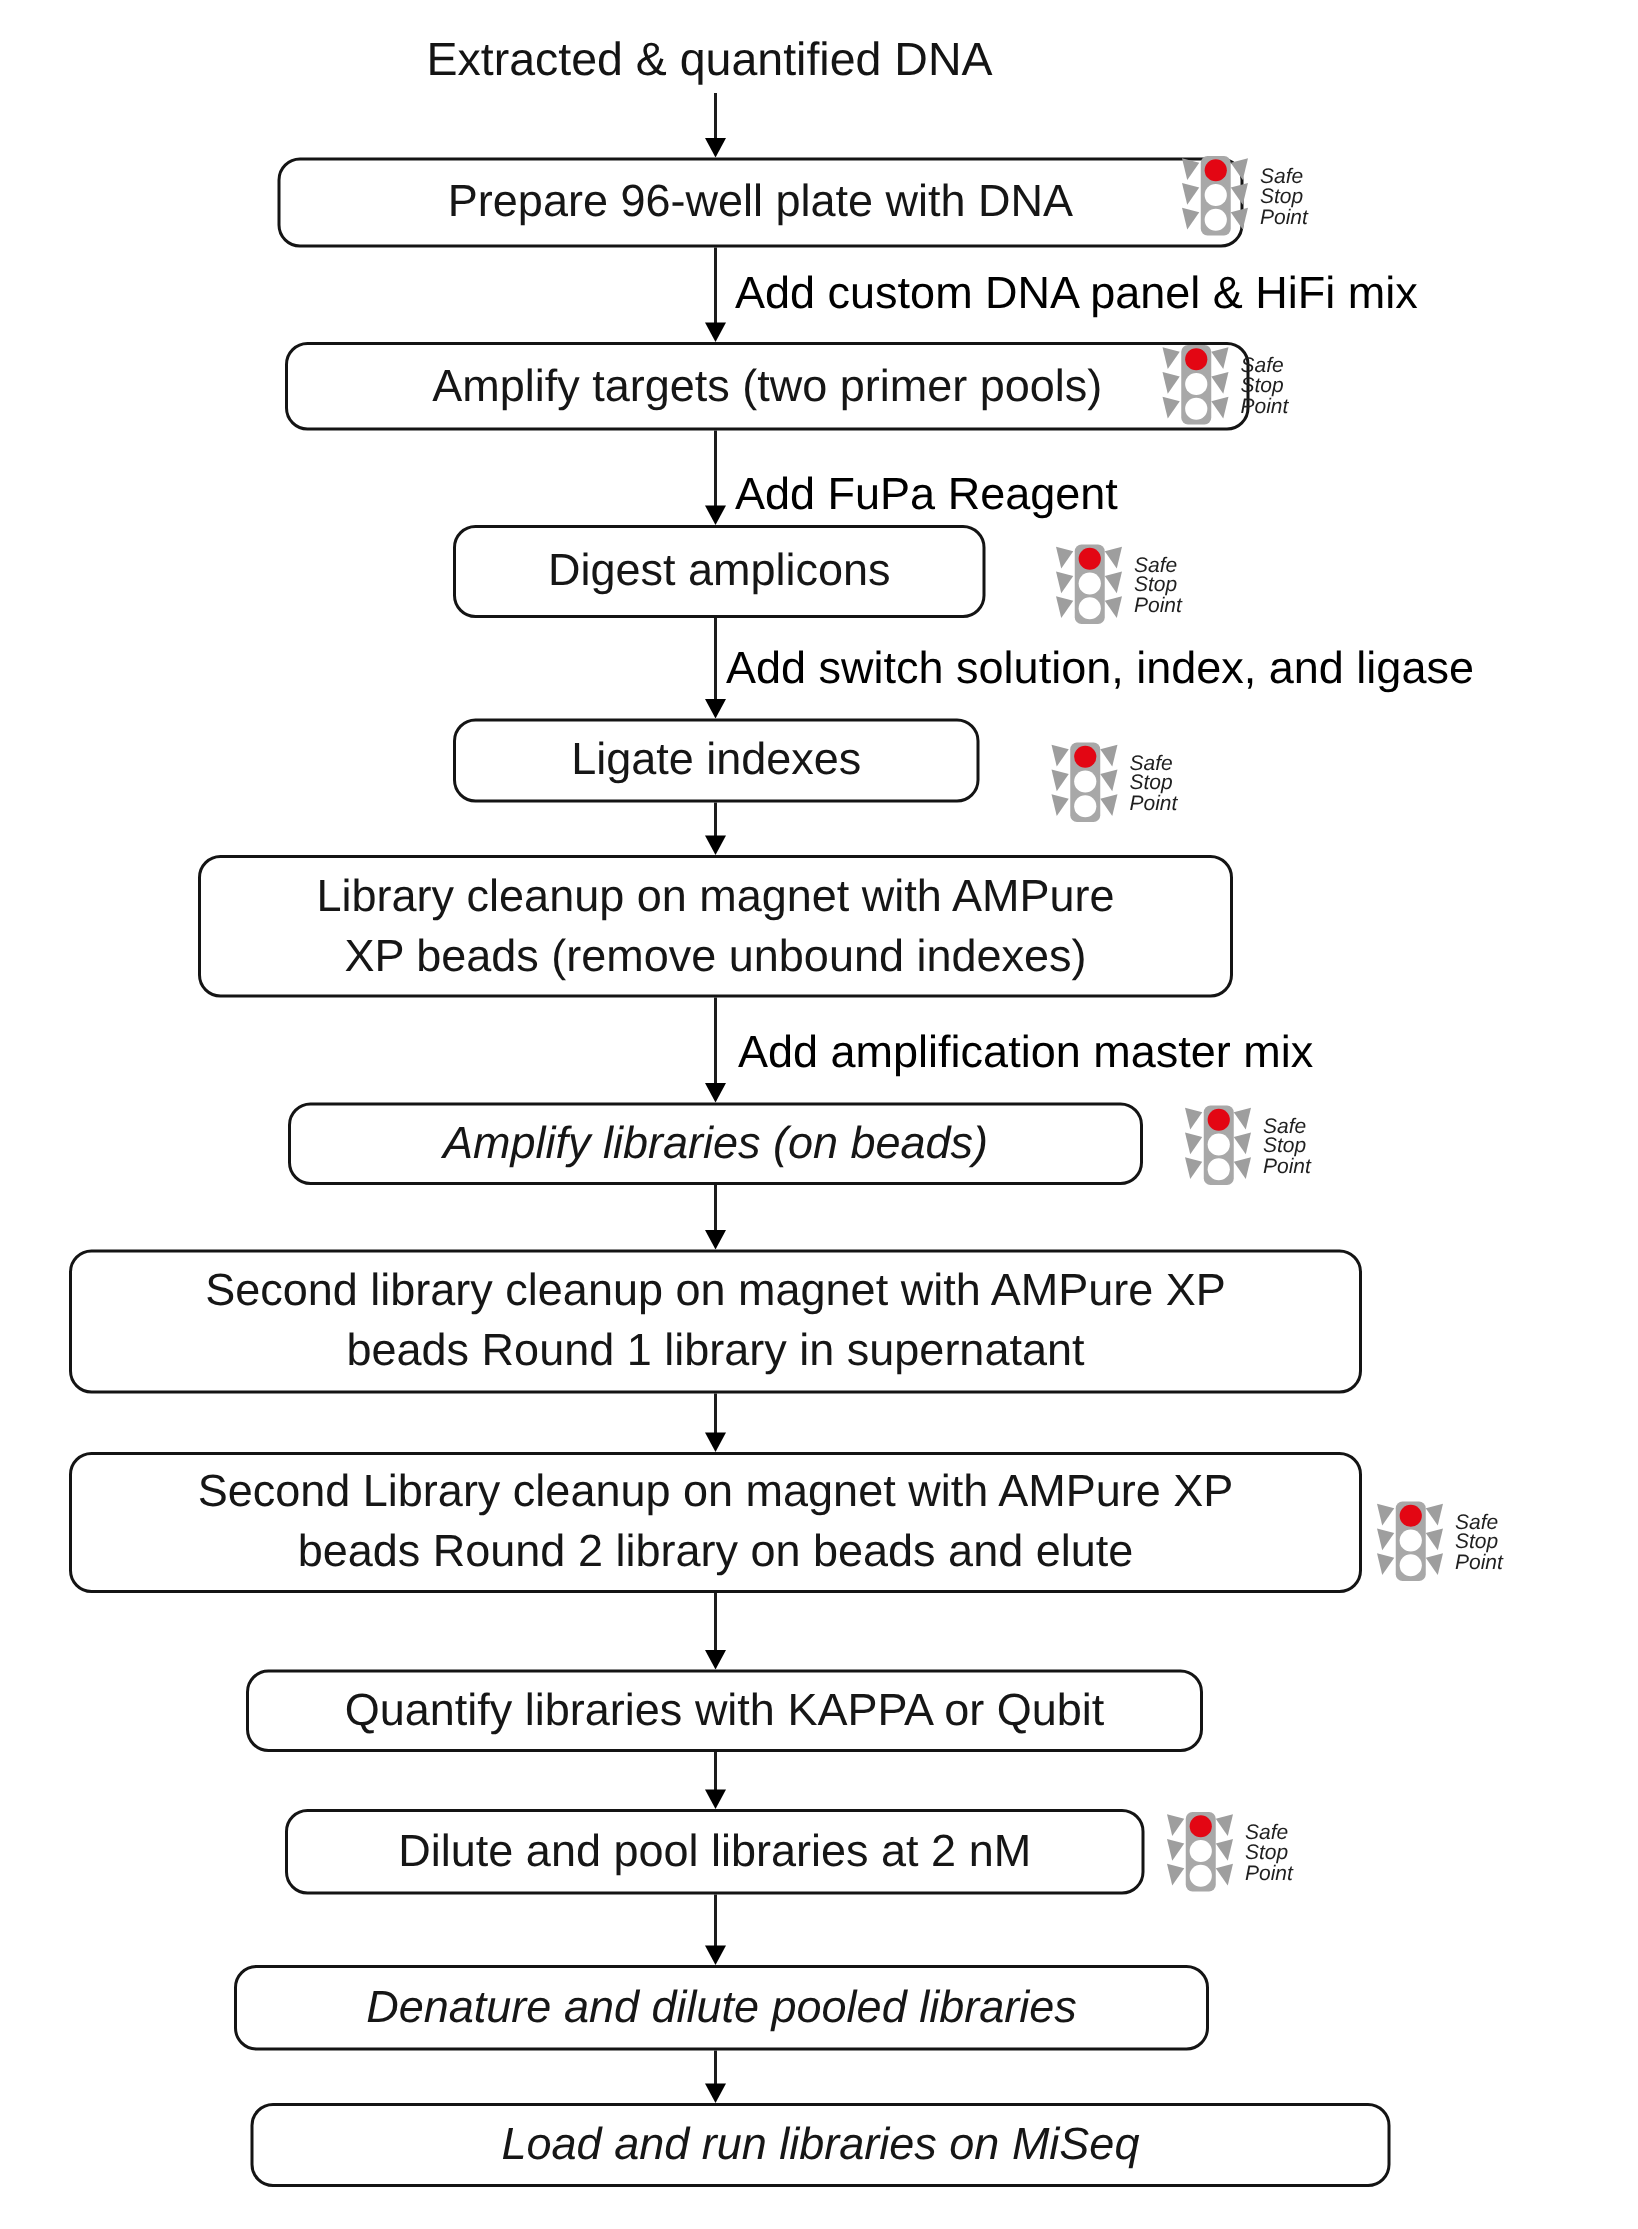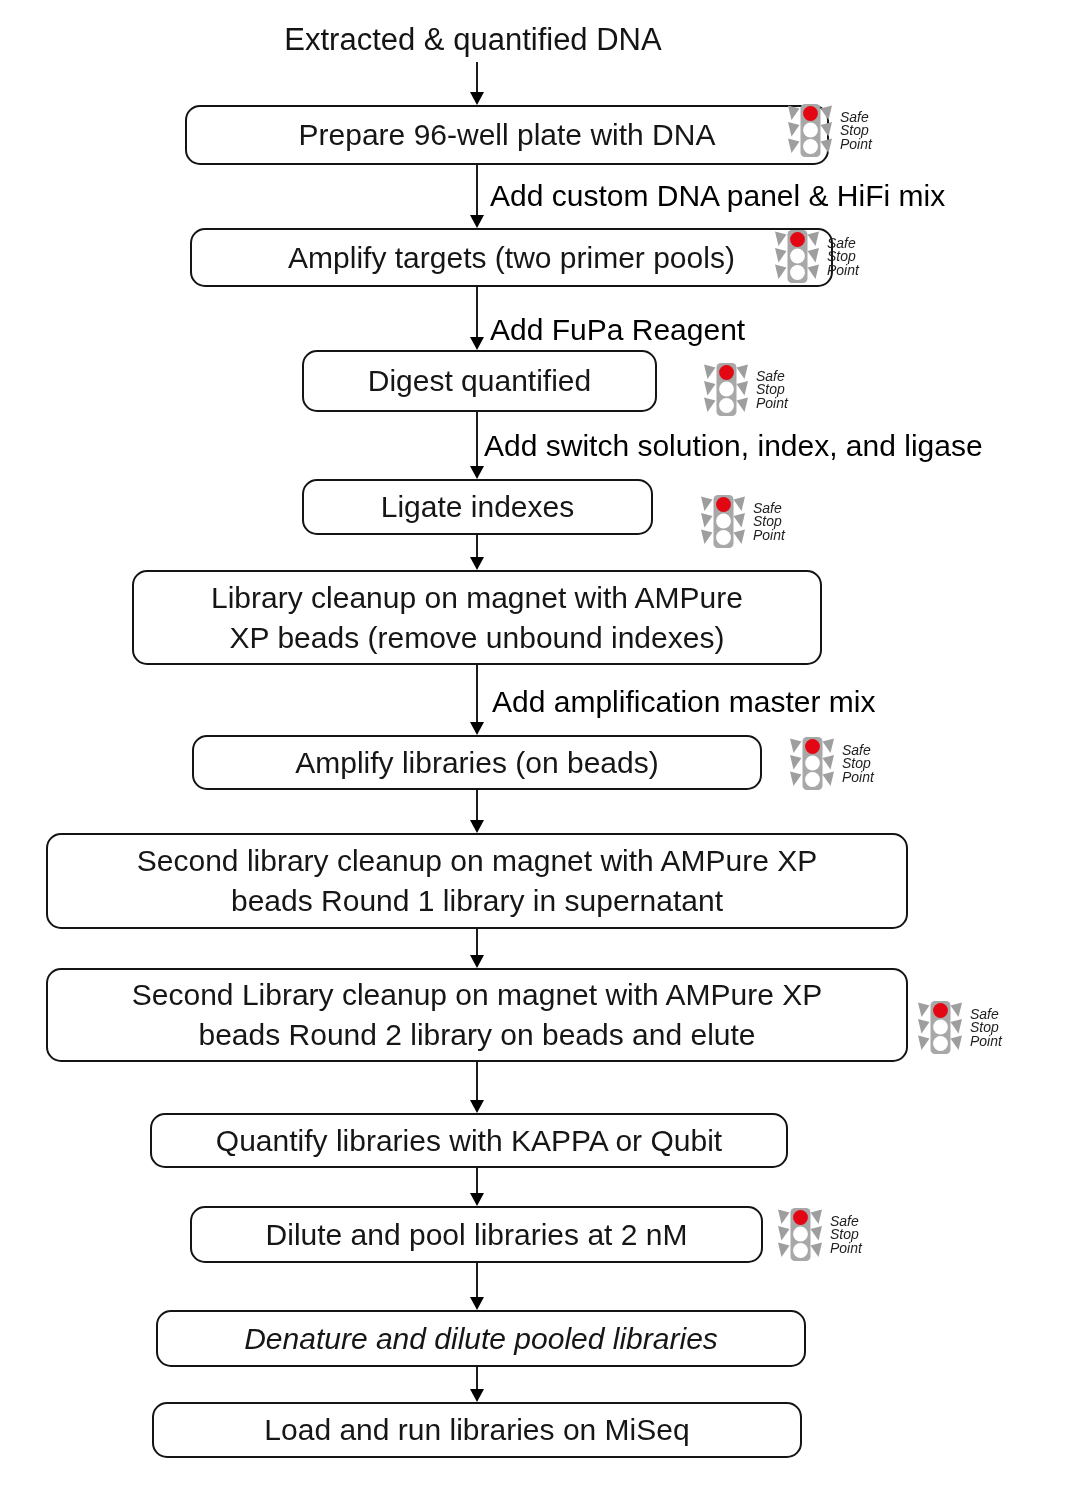--- a/index.html
+++ b/index.html
@@ -109,21 +109,21 @@
           <circle cx="23.5" cy="27" r="7.4" fill="#ffffff"></circle>
           <polygon points="1,35.5 12.5,38.5 4.5,50" fill="#9e9e9e"></polygon>
           <polygon points="45,35.5 33.5,38.5 41.5,50" fill="#9e9e9e"></polygon>
           <circle cx="23.5" cy="43.5" r="7.4" fill="#ffffff"></circle>
         </svg>
         <div class="ssp-text">Safe
 Stop
 Point</div>
       </div>
       <div class="node" style="left: 302px; top: 350px; width: 355px; height: 62px;">
-        <span class="node-label">Digest quantified</span>
+        <span class="node-label">Digest amplicons</span>
       </div>
       <div class="ssp" style="left: 703px; top: 362px;">
         <svg width="46" height="56" viewBox="0 0 46 56">
           <rect x="13.5" y="1" width="20" height="53" rx="4.5" fill="#a8a8a8"></rect>
           <polygon points="1,2.5 12.5,5.5 4.5,17" fill="#9e9e9e"></polygon>
           <polygon points="45,2.5 33.5,5.5 41.5,17" fill="#9e9e9e"></polygon>
           <circle cx="23.5" cy="10.5" r="7.4" fill="#e30613"></circle>
           <polygon points="1,19 12.5,22 4.5,33.5" fill="#9e9e9e"></polygon>
           <polygon points="45,19 33.5,22 41.5,33.5" fill="#9e9e9e"></polygon>
           <circle cx="23.5" cy="27" r="7.4" fill="#ffffff"></circle>
@@ -152,21 +152,21 @@
           <circle cx="23.5" cy="43.5" r="7.4" fill="#ffffff"></circle>
         </svg>
         <div class="ssp-text">Safe
 Stop
 Point</div>
       </div>
       <div class="node" style="left: 132px; top: 570px; width: 690px; height: 95px;">
         <span class="node-label">Library cleanup on magnet with AMPure
 XP beads (remove unbound indexes)</span>
       </div>
-      <div class="node" style="left: 192px; top: 735px; width: 570px; height: 55px;">
+      <div class="node" style="left: 192px; top: 735px; width: 570px; height: 55px; font-style: italic;">
         <span class="node-label">Amplify libraries (on beads)</span>
       </div>
       <div class="ssp" style="left: 789px; top: 736px;">
         <svg width="46" height="56" viewBox="0 0 46 56">
           <rect x="13.5" y="1" width="20" height="53" rx="4.5" fill="#a8a8a8"></rect>
           <polygon points="1,2.5 12.5,5.5 4.5,17" fill="#9e9e9e"></polygon>
           <polygon points="45,2.5 33.5,5.5 41.5,17" fill="#9e9e9e"></polygon>
           <circle cx="23.5" cy="10.5" r="7.4" fill="#e30613"></circle>
           <polygon points="1,19 12.5,22 4.5,33.5" fill="#9e9e9e"></polygon>
           <polygon points="45,19 33.5,22 41.5,33.5" fill="#9e9e9e"></polygon>
@@ -197,21 +197,21 @@
           <polygon points="45,19 33.5,22 41.5,33.5" fill="#9e9e9e"></polygon>
           <circle cx="23.5" cy="27" r="7.4" fill="#ffffff"></circle>
           <polygon points="1,35.5 12.5,38.5 4.5,50" fill="#9e9e9e"></polygon>
           <polygon points="45,35.5 33.5,38.5 41.5,50" fill="#9e9e9e"></polygon>
           <circle cx="23.5" cy="43.5" r="7.4" fill="#ffffff"></circle>
         </svg>
         <div class="ssp-text">Safe
 Stop
 Point</div>
       </div>
-      <div class="node" style="left: 150px; top: 1113px; width: 638px; height: 55px; justify-content: center;">
+      <div class="node" style="left: 164px; top: 1113px; width: 638px; height: 55px; justify-content: center;">
         <span class="node-label">Quantify libraries with KAPPA or Qubit</span>
       </div>
       <div class="node" style="left: 190px; top: 1206px; width: 573px; height: 57px;">
         <span class="node-label">Dilute and pool libraries at 2 nM</span>
       </div>
       <div class="ssp" style="left: 777px; top: 1207px;">
         <svg width="46" height="56" viewBox="0 0 46 56">
           <rect x="13.5" y="1" width="20" height="53" rx="4.5" fill="#a8a8a8"></rect>
           <polygon points="1,2.5 12.5,5.5 4.5,17" fill="#9e9e9e"></polygon>
           <polygon points="45,2.5 33.5,5.5 41.5,17" fill="#9e9e9e"></polygon>
@@ -223,17 +223,17 @@
           <polygon points="45,35.5 33.5,38.5 41.5,50" fill="#9e9e9e"></polygon>
           <circle cx="23.5" cy="43.5" r="7.4" fill="#ffffff"></circle>
         </svg>
         <div class="ssp-text">Safe
 Stop
 Point</div>
       </div>
       <div class="node" style="left: 156px; top: 1310px; width: 650px; height: 57px; font-style: italic;">
         <span class="node-label">Denature and dilute pooled libraries</span>
       </div>
-      <div class="node" style="left: 152px; top: 1402px; width: 650px; height: 56px;">
+      <div class="node" style="left: 167px; top: 1402px; width: 760px; height: 56px; font-style: italic;">
         <span class="node-label">Load and run libraries on MiSeq</span>
       </div>
     </div>
 </div>
 
 </body></html>

